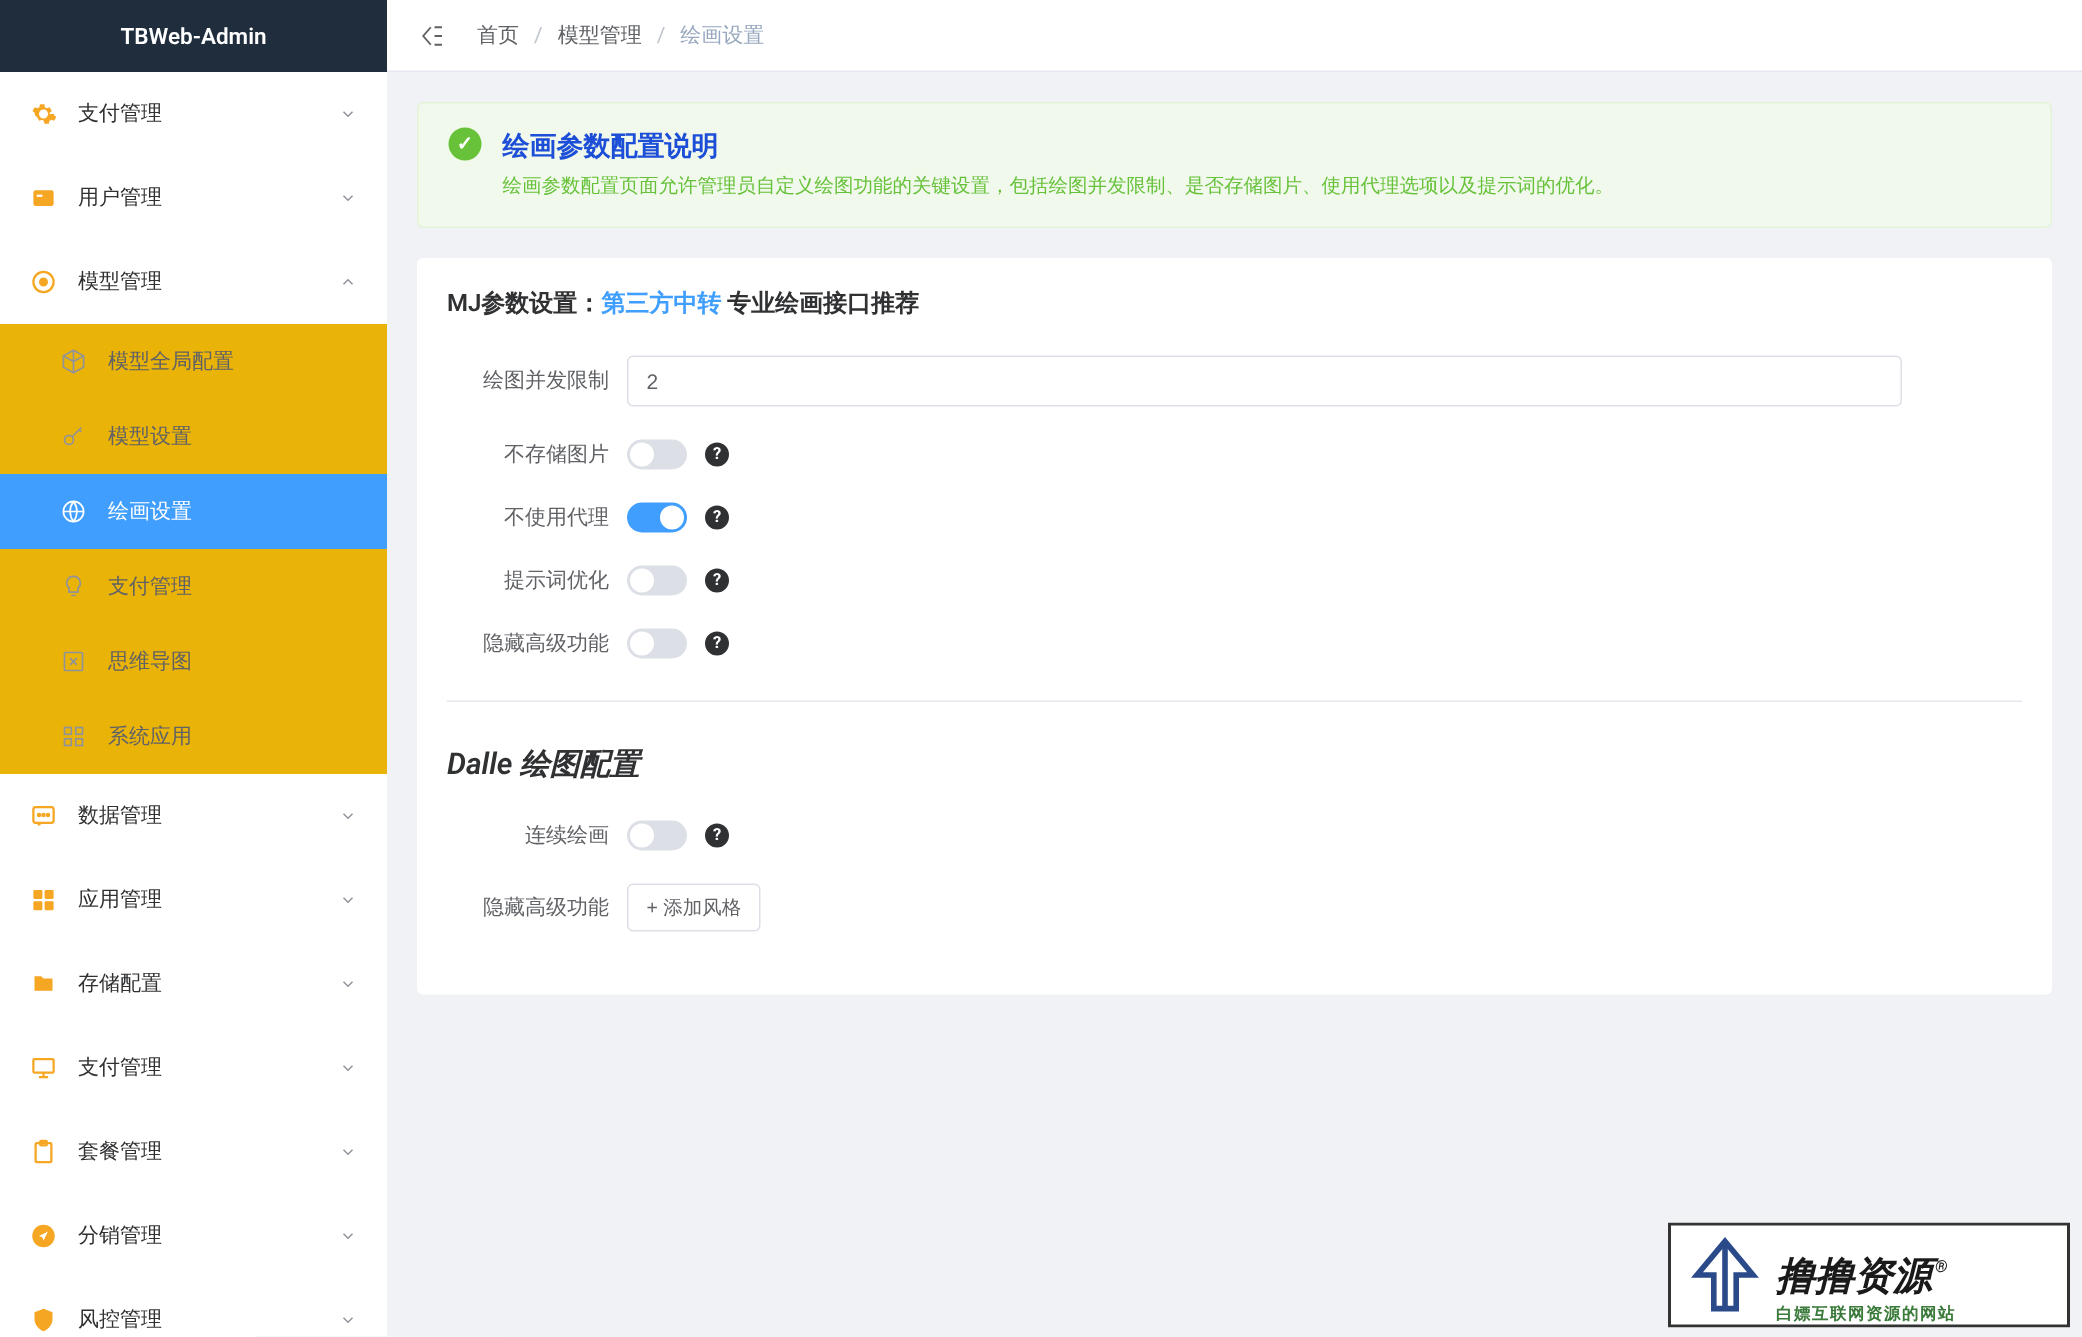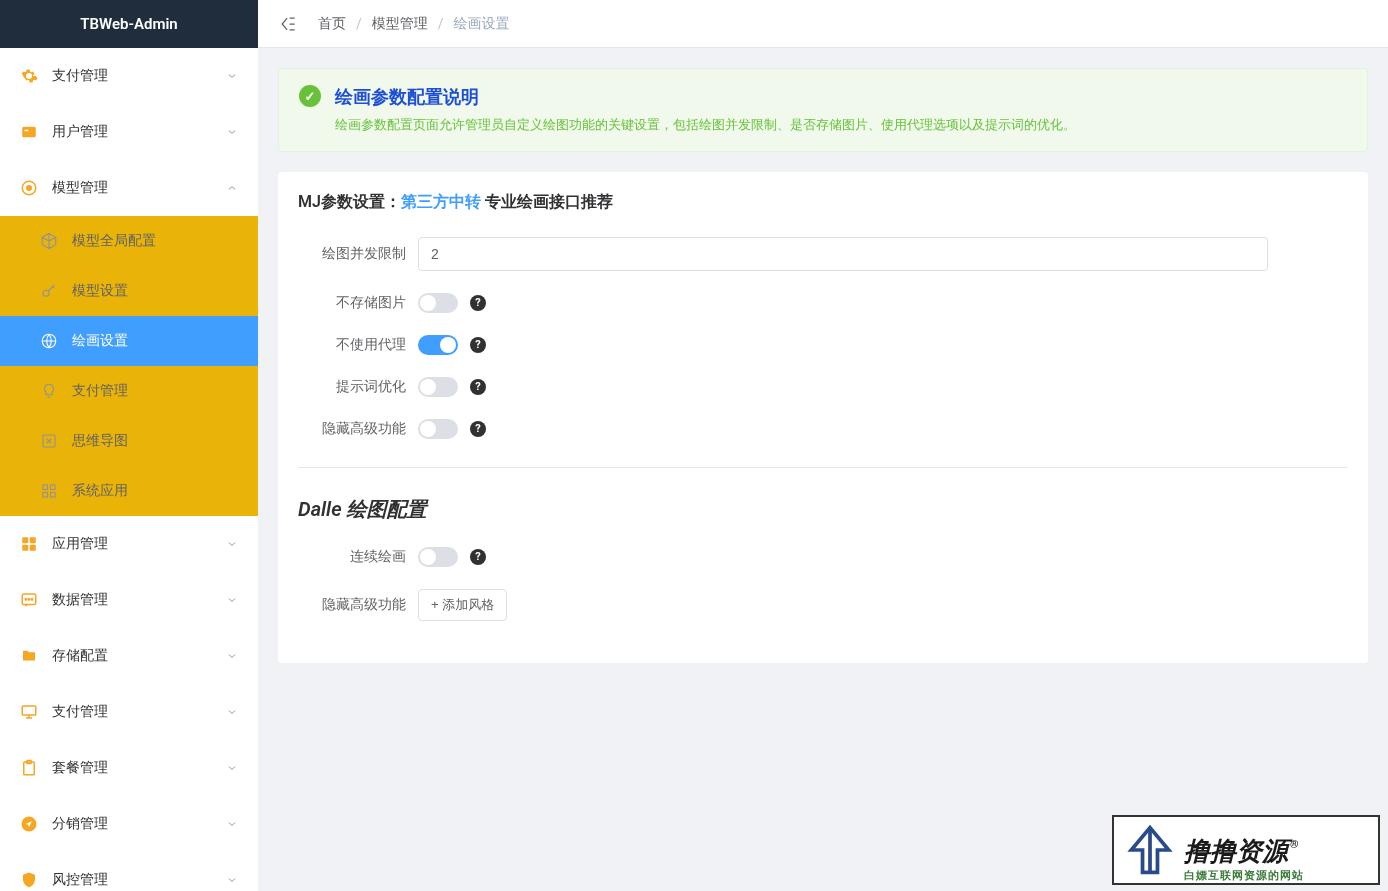--- a/index.html
+++ b/index.html
@@ -169,45 +169,45 @@
                 <rect x="14" y="4" width="6" height="6"></rect>
                 <rect x="4" y="14" width="6" height="6"></rect>
                 <rect x="14" y="14" width="6" height="6"></rect>
               </svg>
             </span>
           <span>系统应用</span>
         </div>
       </div>
       <div class="menu-item orange-icon">
         <span class="menu-icon">
-            <svg viewBox="0 0 24 24" fill="currentColor">
-              <rect x="3" y="3" width="8" height="8" rx="1"></rect>
-              <rect x="13" y="3" width="8" height="8" rx="1"></rect>
-              <rect x="3" y="13" width="8" height="8" rx="1"></rect>
-              <rect x="13" y="13" width="8" height="8" rx="1"></rect>
-            </svg>
-          </span>
-        <span class="menu-label">应用管理</span>
-        <span class="menu-arrow">
-            <svg viewBox="0 0 24 24" fill="none" stroke="currentColor" stroke-width="2">
-              <path d="M6 9l6 6 6-6"></path>
-            </svg>
-          </span>
-      </div>
-      <div class="menu-item orange-icon">
-        <span class="menu-icon">
             <svg viewBox="0 0 24 24" fill="none" stroke="currentColor" stroke-width="2">
               <rect x="3" y="4" width="18" height="14" rx="2"></rect>
               <path d="M7 20l3-2"></path>
               <circle cx="8" cy="11" r="1" fill="currentColor"></circle>
               <circle cx="12" cy="11" r="1" fill="currentColor"></circle>
               <circle cx="16" cy="11" r="1" fill="currentColor"></circle>
             </svg>
           </span>
         <span class="menu-label">数据管理</span>
+        <span class="menu-arrow">
+            <svg viewBox="0 0 24 24" fill="none" stroke="currentColor" stroke-width="2">
+              <path d="M6 9l6 6 6-6"></path>
+            </svg>
+          </span>
+      </div>
+      <div class="menu-item orange-icon">
+        <span class="menu-icon">
+            <svg viewBox="0 0 24 24" fill="currentColor">
+              <rect x="3" y="3" width="8" height="8" rx="1"></rect>
+              <rect x="13" y="3" width="8" height="8" rx="1"></rect>
+              <rect x="3" y="13" width="8" height="8" rx="1"></rect>
+              <rect x="13" y="13" width="8" height="8" rx="1"></rect>
+            </svg>
+          </span>
+        <span class="menu-label">应用管理</span>
         <span class="menu-arrow">
             <svg viewBox="0 0 24 24" fill="none" stroke="currentColor" stroke-width="2">
               <path d="M6 9l6 6 6-6"></path>
             </svg>
           </span>
       </div>
       <div class="menu-item orange-icon">
         <span class="menu-icon">
             <svg viewBox="0 0 24 24" fill="currentColor">
               <path d="M4 5h6l2 2h8v11H4z"></path>

